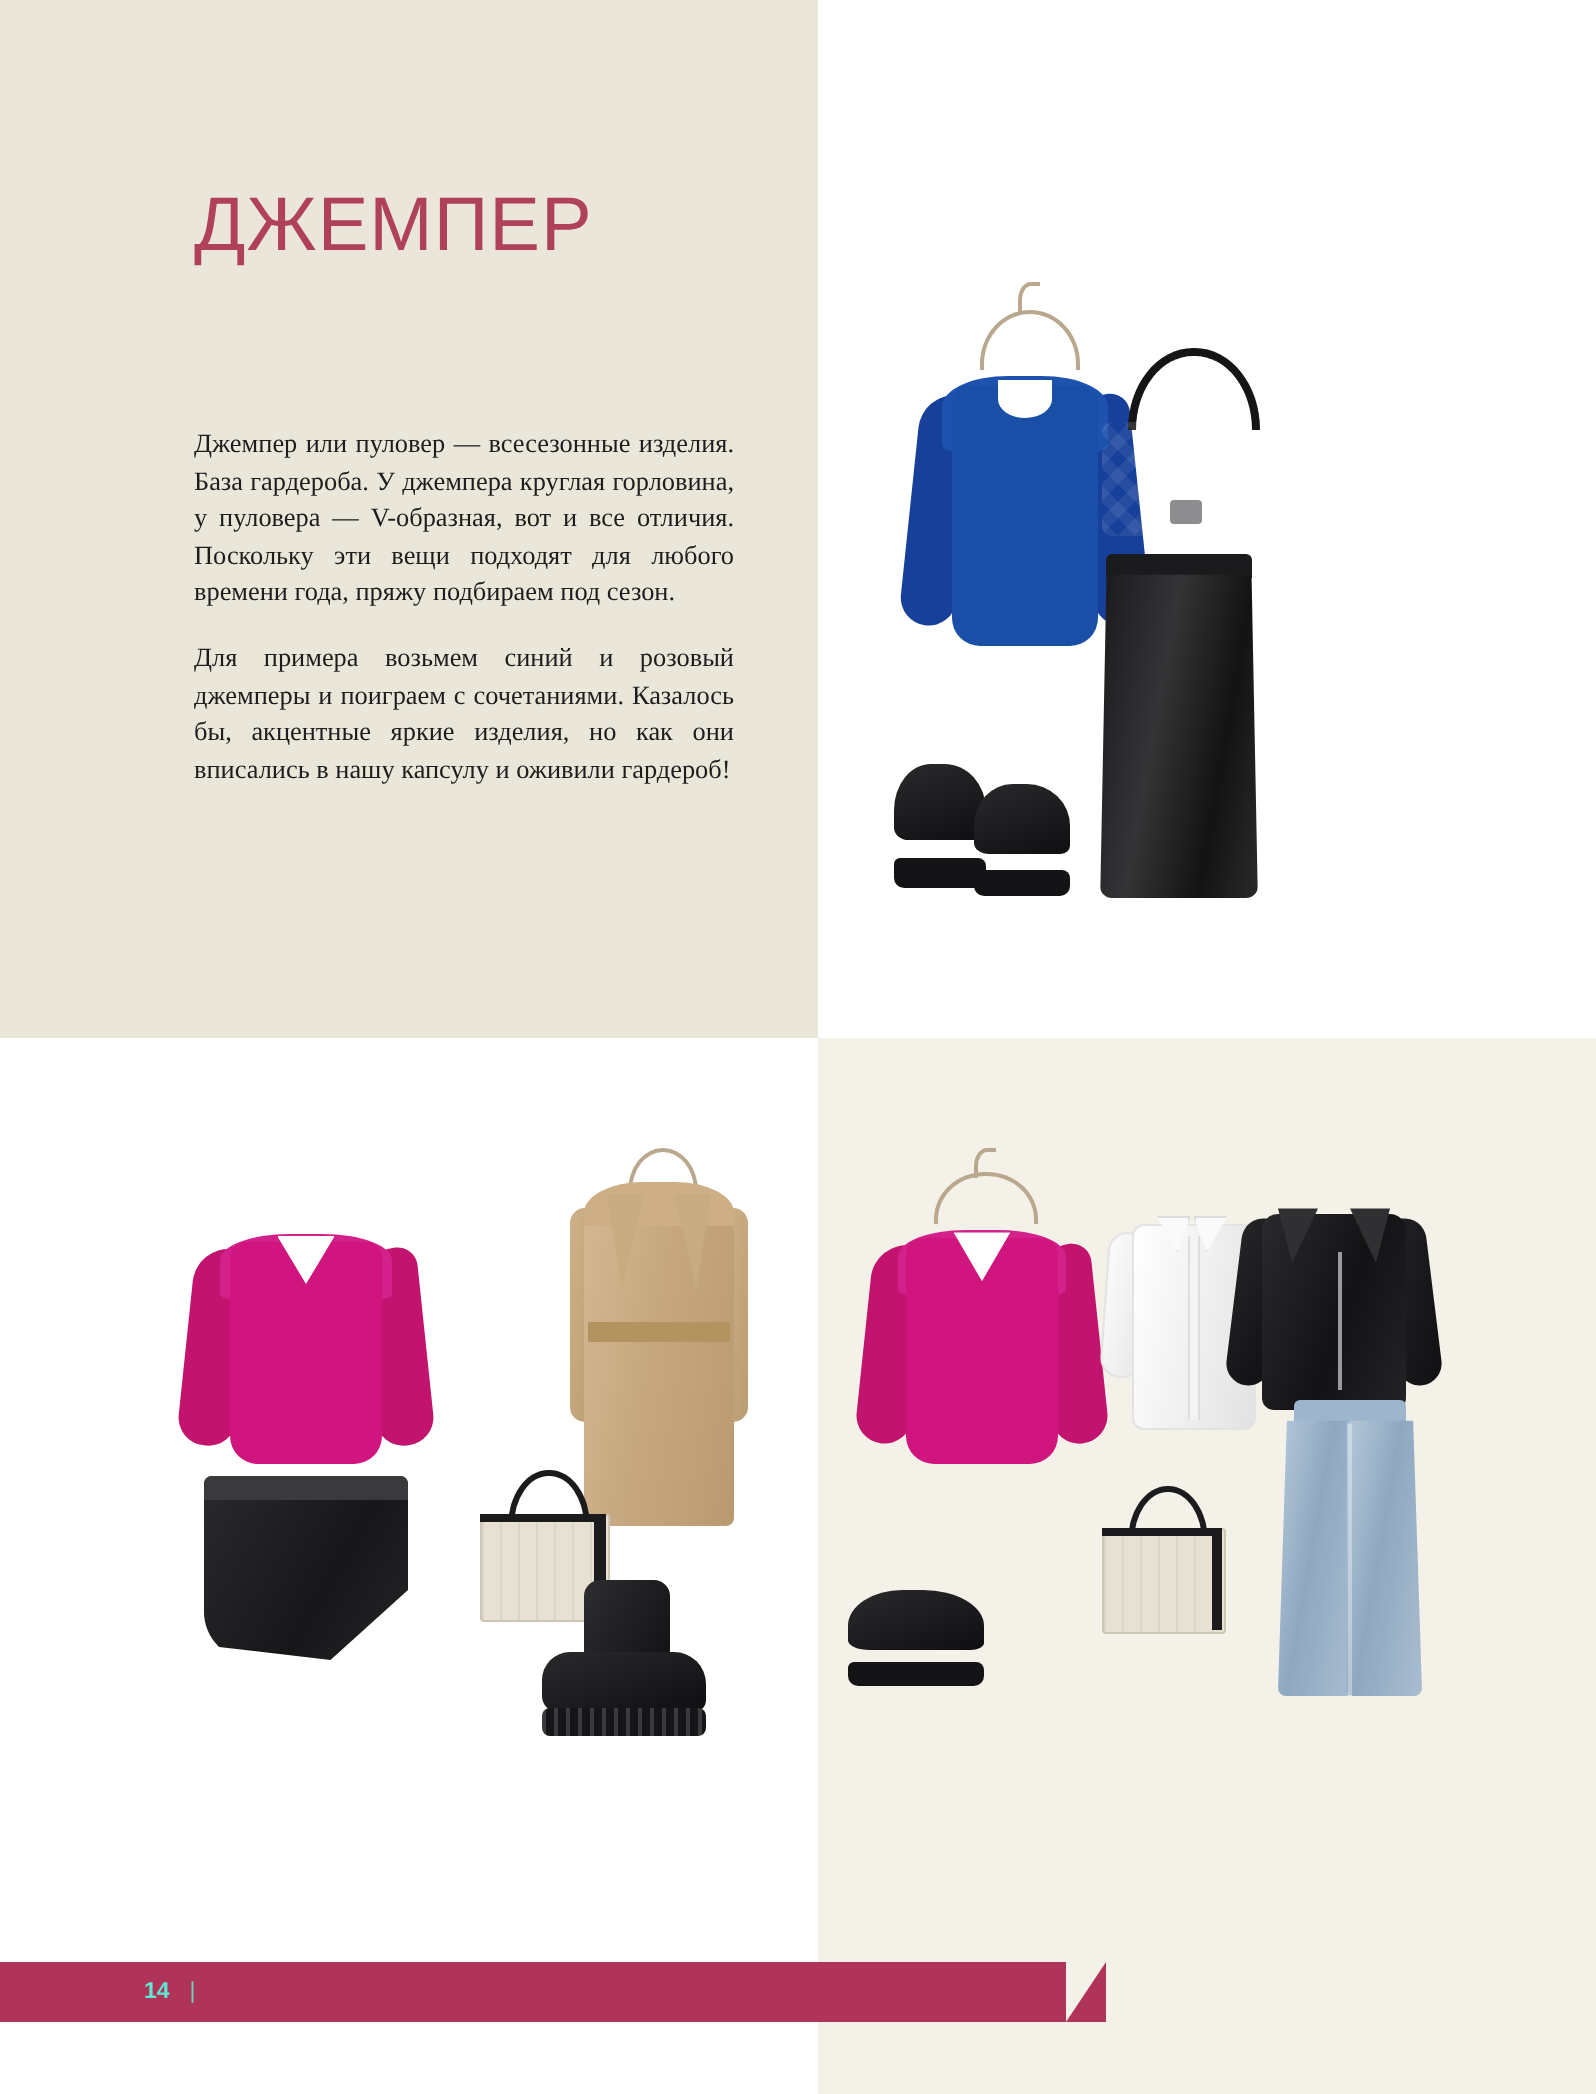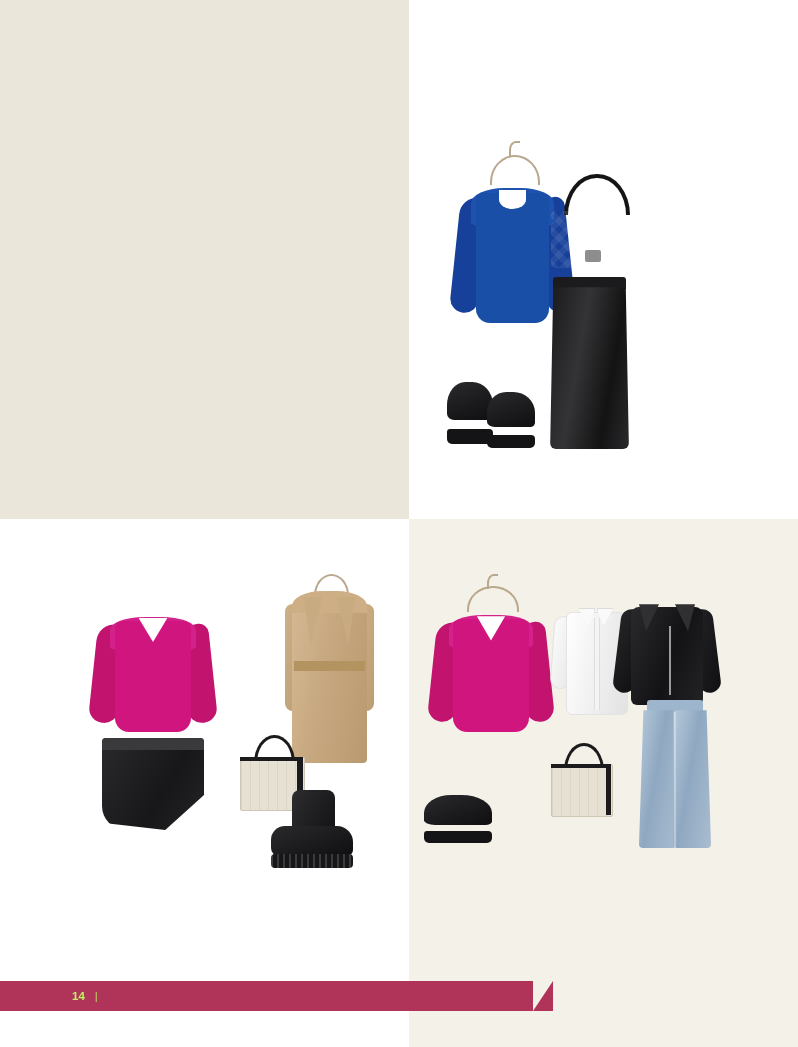--- a/index.html
+++ b/index.html
@@ -353,21 +353,21 @@
   
   .footer {
     position: absolute;
     left: 0;
     bottom: 36px;
     height: 30px;
     width: 533px;
     background: #b0335a;
     display: flex;
     align-items: center;
-    color: #bef264;
+    color: #5eead4;
   }
   .footer::after {
     content: "";
     position: absolute;
     right: -20px;
     top: 0;
     width: 0; height: 0;
     border-style: solid;
     border-width: 0 0 30px 20px;
     border-color: transparent transparent #b0335a transparent;
@@ -394,22 +394,25 @@
 </head>
 <body>
 
 <div class="page">
 
   <div class="quad quad-tl"></div>
   <div class="quad quad-tr"></div>
   <div class="quad quad-bl"></div>
   <div class="quad quad-br"></div>
 
+  <div class="title">ДЖЕМПЕР</div>
 
   <div class="copy">
+    <p>Джемпер или пуловер — всесезонные изделия. База гардероба. У джемпера круглая горловина, у пуловера — V-образная, вот и все отличия. Поскольку эти вещи подходят для любого времени года, пряжу подбираем под сезон.</p>
+    <p>Для примера возьмем синий и розовый джемперы и поиграем с сочетаниями. Казалось бы, акцентные яркие изделия, но как они вписались в нашу капсулу и оживили гардероб!</p>
   </div>
 
   <div class="item" style="left:455px; top:165px; width:115px; height:175px;">
     <div class="sweater" style="position:absolute; inset:0;">
       <div class="hook"></div>
       <div class="hanger"></div>
       <div class="sleeve-l knit-tex" style="background:#17409a;"></div>
       <div class="sleeve-r knit-tex" style="background:#17409a;"></div>
       <div class="shoulder knit-tex" style="background:#1d52ae;"></div>
       <div class="body knit-tex" style="background:#1a4fa8;"></div>

